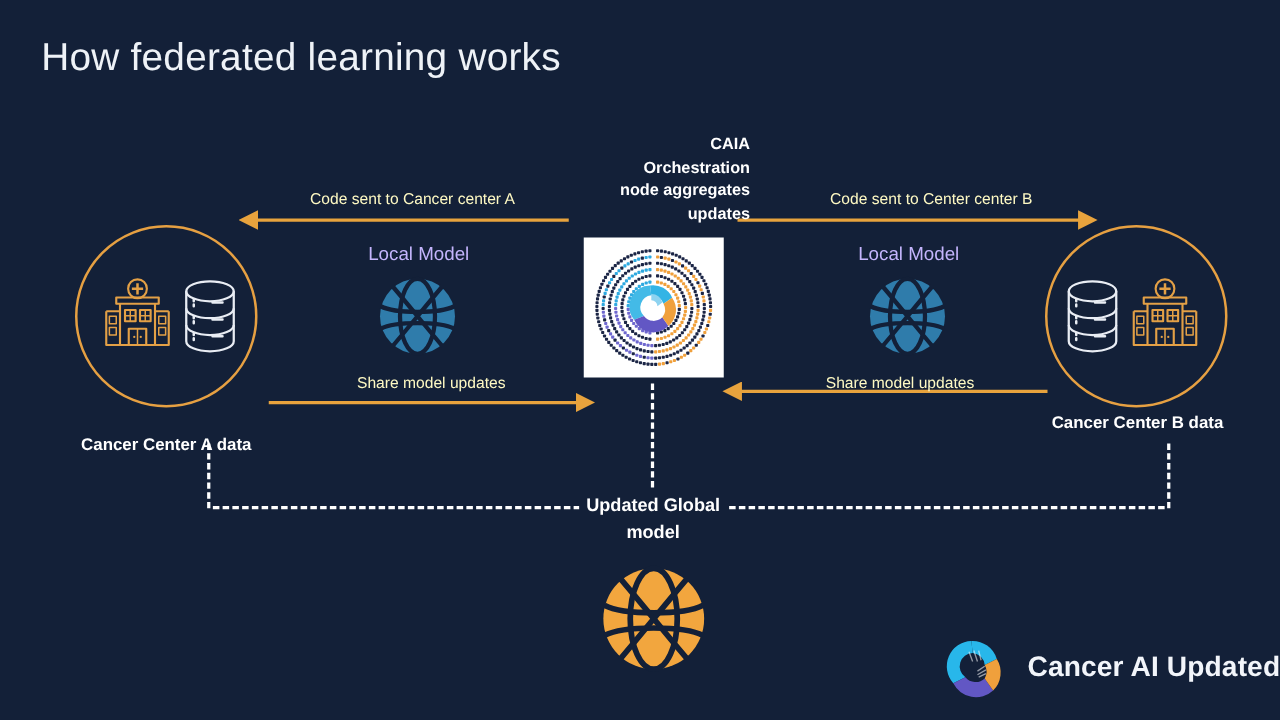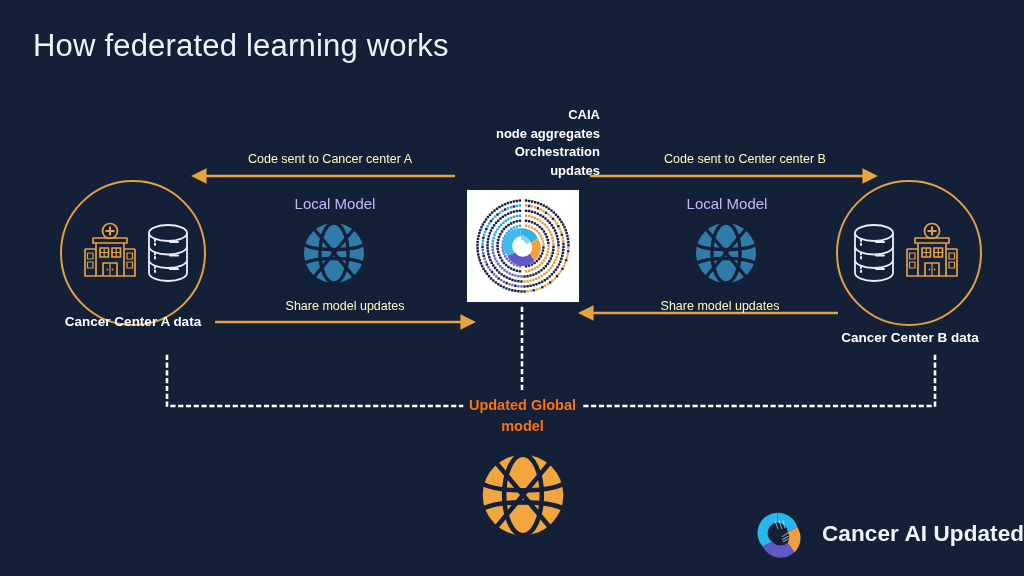--- a/index.html
+++ b/index.html
@@ -51,21 +51,21 @@
   .caia-head {
     position:absolute; left:445px; top:106px; width:155px;
     text-align:right; font-size:13px; font-weight:700;
     line-height:18.5px; color:#ffffff;
   }
 
   
   .gm-title {
     position:absolute; left:440px; top:395px; width:165px;
     text-align:center; font-size:14.5px; font-weight:700;
-    line-height:21px; color:#f97316;
+    line-height:21px; color:#ffffff;
   }
 
   
   .brand {
     position:absolute; left:752px; top:505px;
     display:flex; align-items:center; gap:12px;
   }
   .brand-text {
     font-size:22.5px; font-weight:700; color:#f2f5fa;
     letter-spacing:.1px; white-space:nowrap;
@@ -149,21 +149,21 @@
       <path d="M5,11 L5,51 A19,8 0 0 0 43,51 L43,11"></path>
       <path d="M5,24.5 A19,8 0 0 0 43,24.5"></path>
       <path d="M5,38 A19,8 0 0 0 43,38"></path>
       <path d="M11,17.5 L11,19 M11,21.5 L11,23" stroke-width="2" stroke-linecap="round"></path>
       <path d="M11,31 L11,32.5 M11,35 L11,36.5" stroke-width="2" stroke-linecap="round"></path>
       <path d="M11,44.5 L11,46 M11,48.5 L11,50" stroke-width="2" stroke-linecap="round"></path>
       <path d="M26,20 L34,20 M26,33.5 L34,33.5 M26,47 L34,47" stroke-width="2" stroke-linecap="round"></path>
     </g>
   </svg>
 
-  <div class="node-label" style="left:43px;top:314px;width:180px;">Cancer Center A data</div>
+  <div class="node-label" style="left:43px;top:348px;width:180px;">Cancer Center A data</div>
 
   <div class="node-ring" style="left:836px;top:180px;width:146px;height:146px;"></div>
 
   <svg class="abs" style="left:850px;top:222px;width:48px;height:62px;" viewBox="0 0 48 62">
     <g fill="none" stroke="#e9edf4" stroke-width="1.8">
       <ellipse cx="24" cy="11" rx="19" ry="8"></ellipse>
       <path d="M5,11 L5,51 A19,8 0 0 0 43,51 L43,11"></path>
       <path d="M5,24.5 A19,8 0 0 0 43,24.5"></path>
       <path d="M5,38 A19,8 0 0 0 43,38"></path>
       <path d="M11,17.5 L11,19 M11,21.5 L11,23" stroke-width="2" stroke-linecap="round"></path>
@@ -216,22 +216,22 @@
       <ellipse cx="32" cy="32" rx="14" ry="30"></ellipse>
       <path d="M2.6,24 C14,30 50,30 61.4,24"></path>
       <path d="M2.6,42 C14,36 50,36 61.4,42"></path>
       <path d="M12,8 C24,22 40,42 52,56"></path>
       <path d="M52,8 C40,22 24,42 12,56"></path>
     </g>
   </svg>
 
   <div class="caia-head">
     <div>CAIA</div>
+    <div>Orchestration</div>
     <div>node aggregates</div>
-    <div>Orchestration</div>
     <div>updates</div>
   </div>
 
   <div class="caia-card">
     <svg id="caia-dots" style="width:112px;height:112px;" viewBox="0 0 112 112">
       <g id="dotfield">
           <rect x="57.81" y="34.48" width="2.5" height="2.5" rx="0.6" fill="#f0a03c"></rect>
           <rect x="60.79" y="35.16" width="2.5" height="2.5" rx="0.6" fill="#f0a03c"></rect>
           <rect x="63.64" y="36.28" width="2.5" height="2.5" rx="0.6" fill="#f0a03c"></rect>
           <rect x="66.30" y="37.81" width="2.5" height="2.5" rx="0.6" fill="#f0a03c"></rect>

